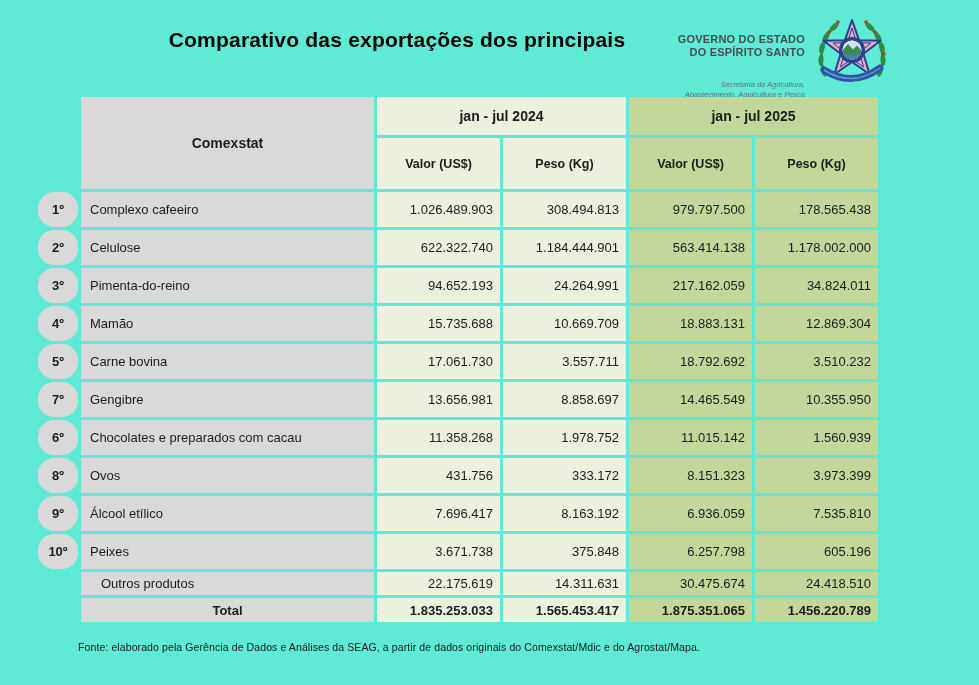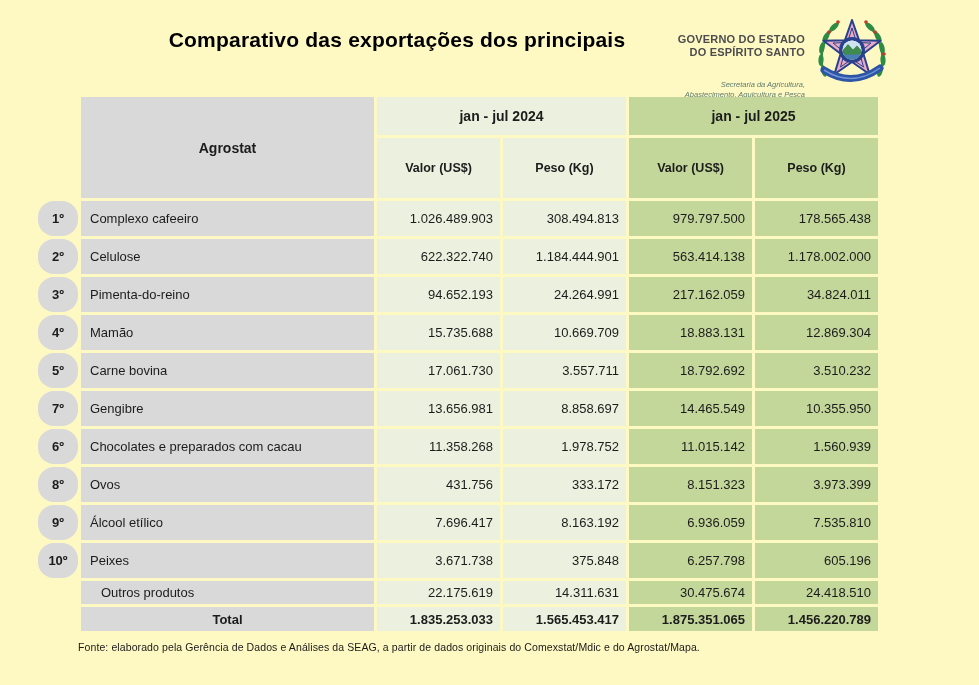--- a/index.html
+++ b/index.html
@@ -3,21 +3,21 @@
 <meta charset="utf-8">
 <style>
   * { margin:0; padding:0; box-sizing:border-box; }
   html,body { width:979px; height:685px; }
   body {
     background:#ffffff;
     font-family:"Liberation Sans", sans-serif;
     position:relative;
     overflow:hidden;
   }
-  .page { position:absolute; inset:0; background:#fef9c3;text-decoration:underline; }
+  .page { position:absolute; inset:0; background:#5eead4;text-decoration:underline; }
 
   
   .title {
     position:absolute; top:25px; left:58px; width:678px;
     text-align:center; font-weight:bold; font-size:21px;
     line-height:29px; color:#000000; letter-spacing:0.2px;
   }
 
   
   .logo { position:absolute; top:14px; left:660px; width:235px; display:flex; align-items:flex-start; }
@@ -43,21 +43,21 @@
     font-size:13px; color:#1c1c1c; vertical-align:middle;
     overflow:hidden; white-space:nowrap;
   }
   .bg-gray  { background:#d9d9d9; }
   .bg-g24   { background:#ebf1de; }
   .bg-g25   { background:#c4d79b; }
   .bg-none  { background:transparent; }
 
   tr.year-row th { height:38px; font-weight:bold; font-size:14px; text-align:center; }
   th.produtos-h  { font-weight:bold; font-size:12px; text-align:center; }
-  tr.sub-row th  { height:60px; font-weight:bold; font-size:12.5px; text-align:center; }
+  tr.sub-row th  { height:51px; font-weight:bold; font-size:12.5px; text-align:center; }
 
   tbody.data-rows td { height:35px; }
   td.rank    { text-align:center; font-weight:bold; font-size:12.5px;border-radius:16px; }
   td.product { text-align:left; padding-left:9px; }
   td.num     { text-align:right; padding-right:7px; }
 
   tr.outros-row td { height:23px;padding-left:20px; }
   tr.total-row  td { height:24px; font-weight:bold; }
   tr.total-row td.product { text-align:center; padding-left:0; }
 
@@ -134,21 +134,21 @@
       <col style="width:40px">
         <col style="width:293px">
       <col style="width:123px">
         <col style="width:123px">
       <col style="width:123px">
         <col style="width:123px">
     </colgroup>
     <thead>
       <tr class="year-row">
         <td class="bg-none" rowspan="2"></td>
-        <th class="produtos-h bg-gray" rowspan="2">Agrostat</th>
+        <th class="produtos-h bg-gray" rowspan="2">Comexstat</th>
         <th class="bg-g24" colspan="2">jan - jul 2024</th>
         <th class="bg-g25" colspan="2">jan - jul 2025</th>
       </tr>
       <tr class="sub-row">
         <th class="bg-g24">Valor (US$)</th>
         <th class="bg-g24">Peso (Kg)</th>
         <th class="bg-g25">Valor (US$)</th>
         <th class="bg-g25">Peso (Kg)</th>
       </tr>
     </thead>

